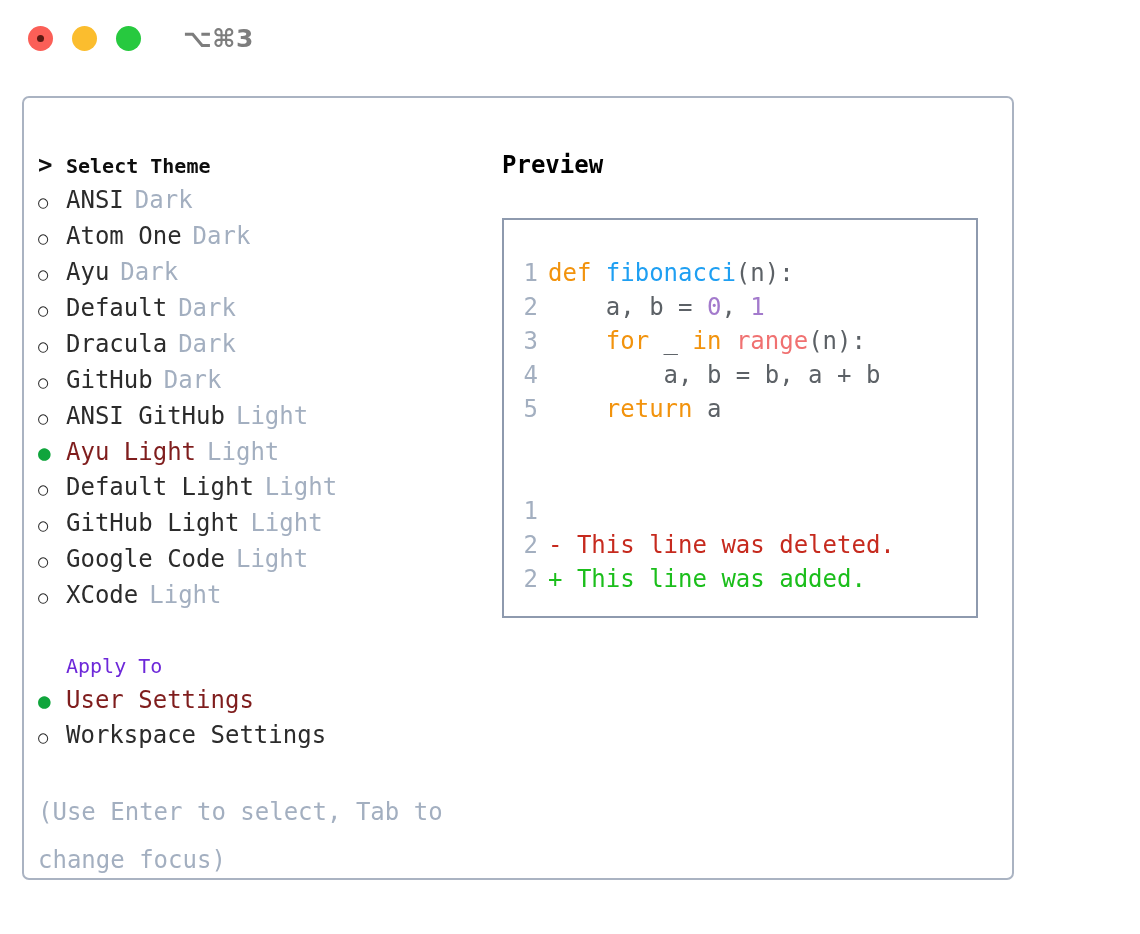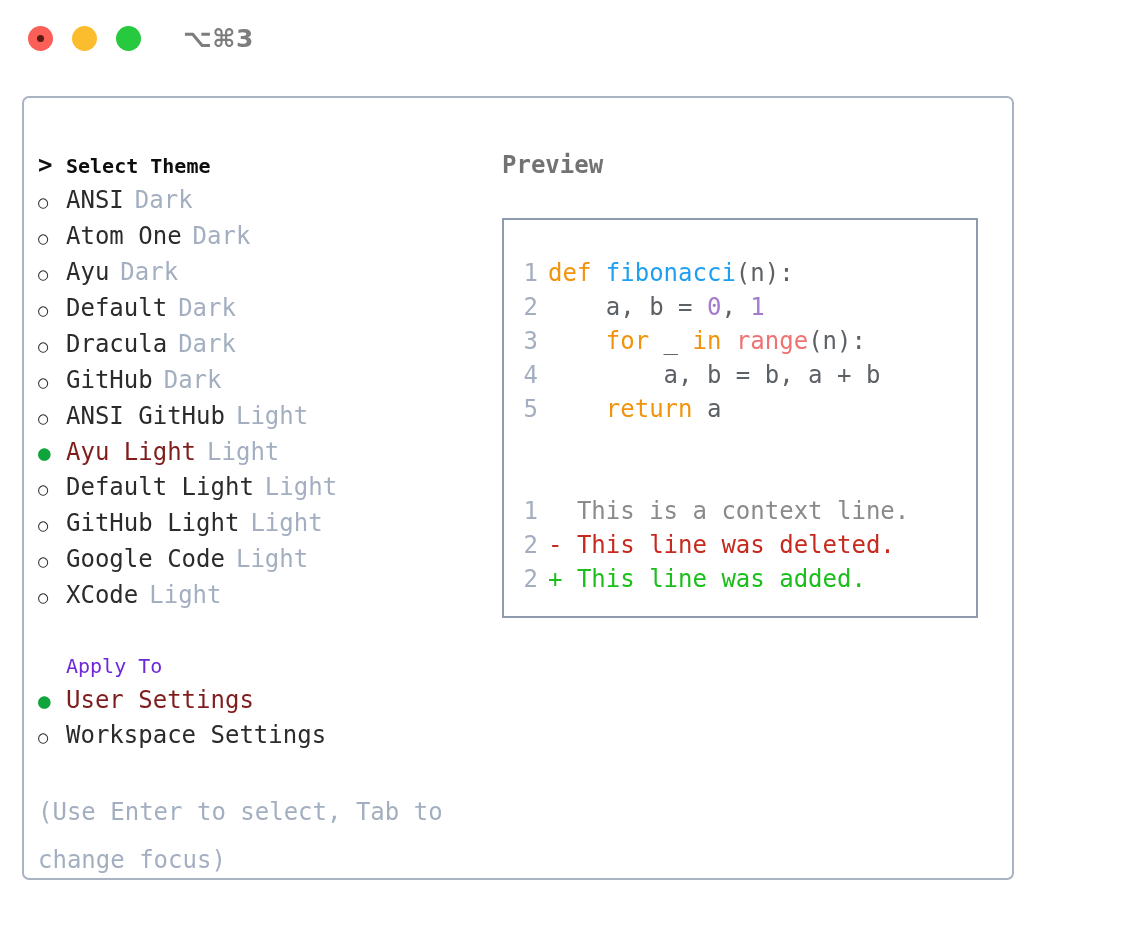--- a/index.html
+++ b/index.html
@@ -160,21 +160,21 @@
   .right-col {
     position: absolute;
     left: 478px;
     top: 50px;
     width: 500px;
   }
   .preview-title {
     font-size: 24px;
     line-height: 34px;
     font-weight: 700;
-    color: #737373;
+    color: #000000;
   }
   .preview-box {
     margin-top: 36px;
     width: 476px;
     height: 400px;
     border: 2px solid #8e9aae;
     box-sizing: border-box;
     background: #ffffff;
     padding: 36px 0 0 0;
   }
@@ -351,21 +351,20 @@
           <div class="code-line">
             <span class="lineno">5</span>
             <span><span class="tok-pl">    </span><span class="tok-kw">return</span><span class="tok-pl"> a</span></span>
           </div>
 
           <div class="code-blank"></div>
           <div class="code-blank"></div>
 
           <div class="code-line">
             <span class="lineno">1</span>
-            <span class="diff-ctx"><span> </span> <span>This is a context line.</span></span>
           </div>
 
           <div class="code-line">
             <span class="lineno">2</span>
             <span class="diff-del"><span>-</span> <span>This line was deleted.</span></span>
           </div>
 
           <div class="code-line">
             <span class="lineno">2</span>
             <span class="diff-add"><span>+</span> <span>This line was added.</span></span>

